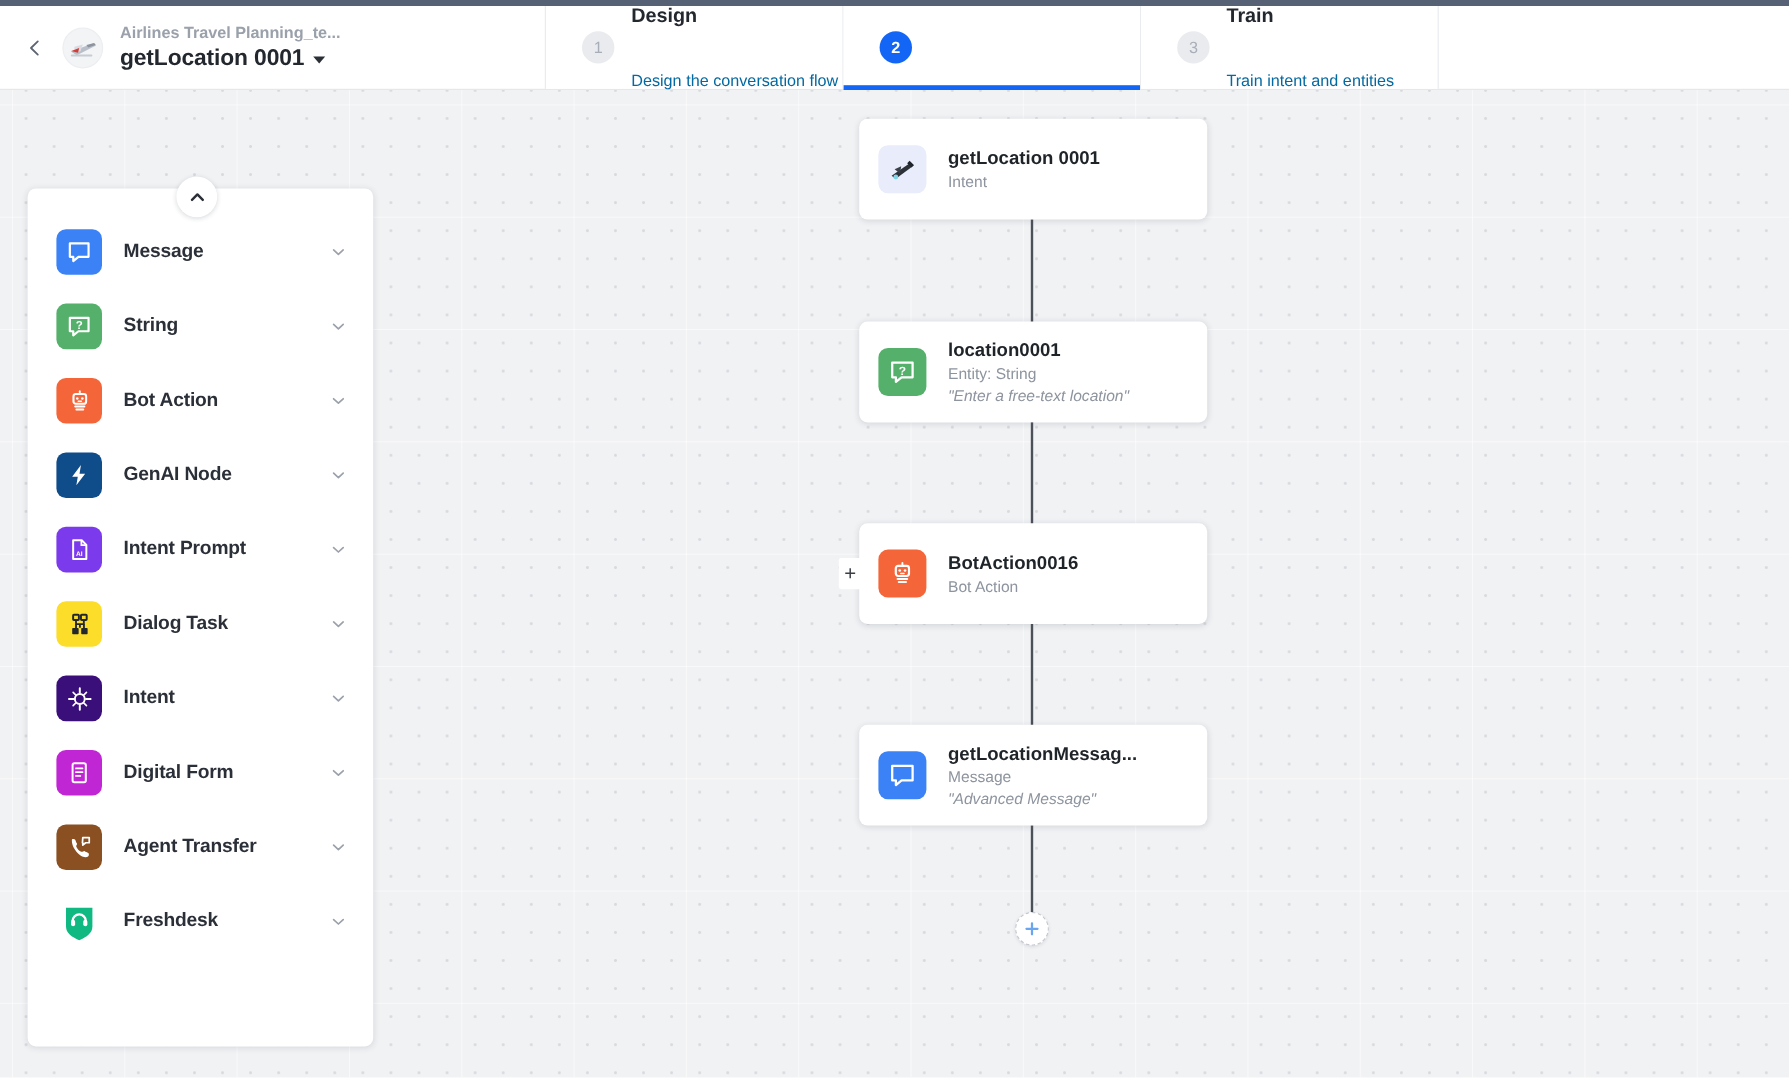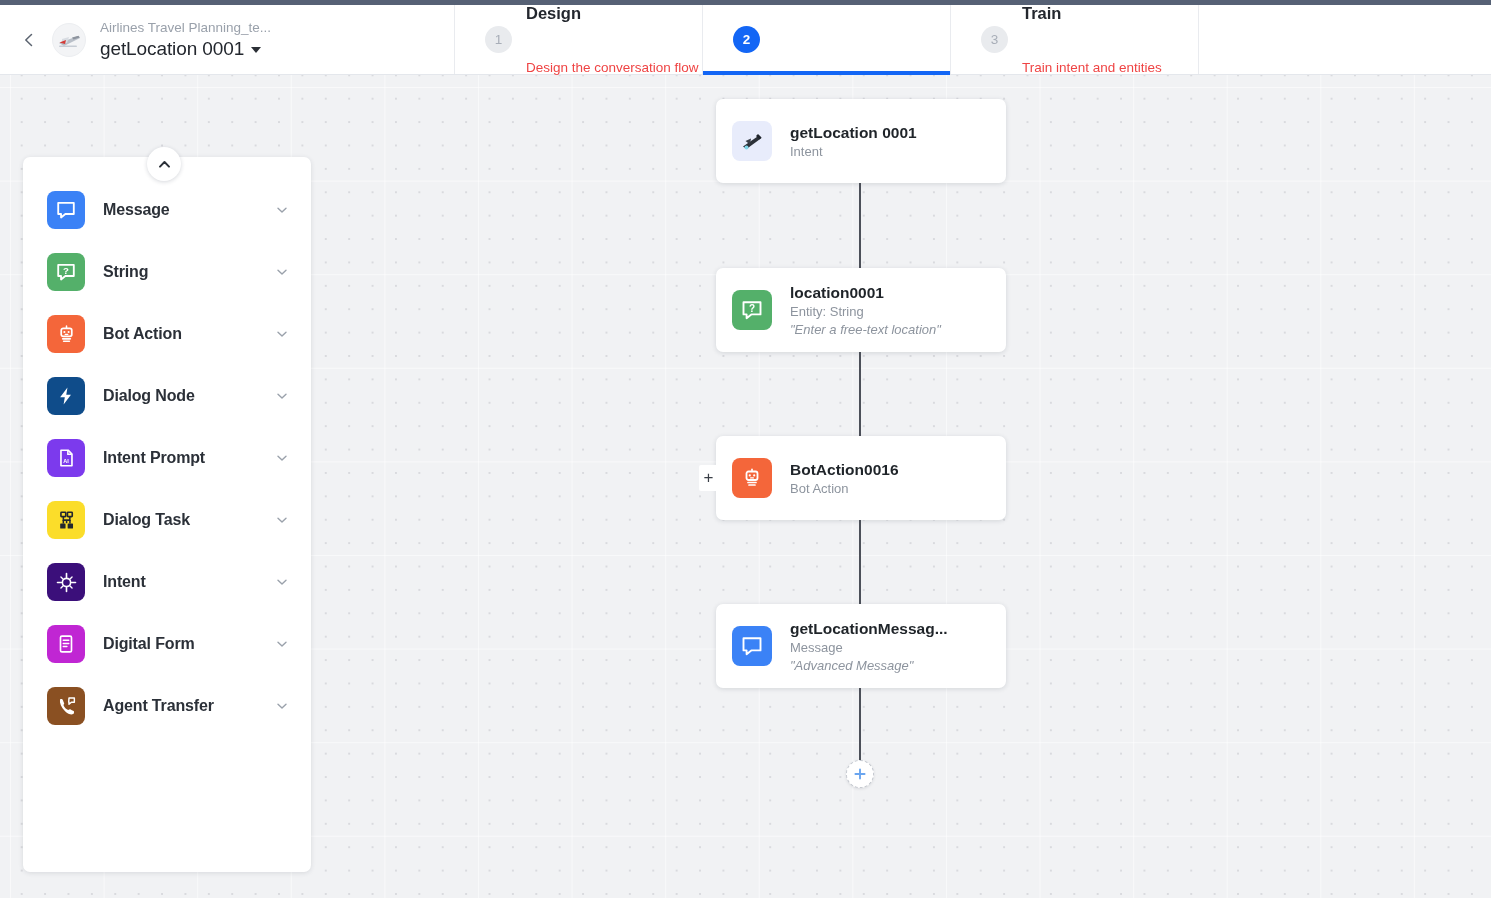--- a/index.html
+++ b/index.html
@@ -33,21 +33,21 @@
     cursor: pointer; color: #5c6470;
   }
   .back-btn svg { display: block; }
   .bot-avatar {
     width: 34px; height: 34px; border-radius: 50%;
     margin-left: 8px; margin-right: 14px;
     background: #f3f4f6; border: 1px solid #eceef1;
     display: flex; align-items: center; justify-content: center;
     overflow: hidden; flex: none;
   }
-  .hdr-titles { display: flex; flex-direction: column; justify-content: center; }
+  .hdr-titles { display: flex; flex-direction: column; justify-content: center; font-weight: bold; }
   .hdr-sub {
     font-size: 13.5px; color: #9aa1ab; line-height: 17px;
     max-width: 210px; white-space: nowrap; overflow: hidden;
   }
   .hdr-title-row { display: flex; align-items: center; gap: 7px; margin-top: 1px; }
   .hdr-title { font-size: 19px; color: #23272e; line-height: 24px; letter-spacing: -0.1px; }
   .caret-down {
     width: 0; height: 0; border-left: 5px solid transparent;
     border-right: 5px solid transparent; border-top: 6px solid #2b2f36;
     cursor: pointer; margin-top: 3px;
@@ -63,21 +63,21 @@
   .step:last-child { border-right: 1px solid #e9ebef; }
   .step-badge {
     width: 27px; height: 27px; border-radius: 50%;
     background: #e9ebee; color: #a8aeb8;
     font-size: 13.5px; display: flex; align-items: center; justify-content: center;
     flex: none;
   }
   .step.active .step-badge { background: #1366f5; color: #ffffff; font-weight: bold; }
   .step-txt { display: flex; flex-direction: column; gap: 2px; }
   .step-name { font-size: 16.5px; color: #23272e; font-weight: bold; line-height: 20px; }
-  .step-desc { font-size: 13.5px; color: #ef4444; line-height: 17px; margin-top: 34px; }
+  .step-desc { font-size: 13.5px; color: #0369a1; line-height: 17px; margin-top: 34px; }
   .step.active::after {
     content: ""; position: absolute; left: 0; right: 0; bottom: -1px; height: 4px;
     background: #1366f5;
   }
 
   
   .canvas {
     position: absolute; left: 0; top: 75px; width: 1491px; height: 823px;
     background-color: #f1f2f4;
     background-image:
@@ -352,21 +352,21 @@
               </svg>
           </div>
         </div>
 
         <div class="pal-item">
           <div class="pal-icon" style="background:#0f4c8a;">
             <svg width="22" height="22" viewBox="0 0 24 24">
               <path d="M13.6 2.8 L5.6 13.4h5.1l-1.3 7.8 8-10.6h-5.1z" fill="#ffffff"></path>
             </svg>
           </div>
-          <div class="pal-label">Dialog Node</div>
+          <div class="pal-label">GenAI Node</div>
           <div class="chev">
             <svg width="14" height="14" viewBox="0 0 14 14">
                 <path d="M3 5.3 L7 9 L11 5.3" fill="none" stroke="#9aa1ab" stroke-width="1.4" stroke-linecap="round" stroke-linejoin="round"></path>
               </svg>
           </div>
         </div>
 
         <div class="pal-item">
           <div class="pal-icon" style="background:#7c3aed;">
             <svg width="22" height="22" viewBox="0 0 24 24">
@@ -441,20 +441,36 @@
             </svg>
           </div>
           <div class="pal-label">Agent Transfer</div>
           <div class="chev">
             <svg width="14" height="14" viewBox="0 0 14 14">
                 <path d="M3 5.3 L7 9 L11 5.3" fill="none" stroke="#9aa1ab" stroke-width="1.4" stroke-linecap="round" stroke-linejoin="round"></path>
               </svg>
           </div>
         </div>
 
+        <div class="pal-item">
+          <div class="pal-icon small">
+            <svg width="30" height="34" viewBox="0 0 30 34">
+              <path d="M4 5.5h22v15.5c0 5.5-4.6 8.6-11 11.5C8.6 29.6 4 26.5 4 21z" fill="#10b981"></path>
+              <path d="M9.5 16.5a5.5 5.5 0 0 1 11 0" fill="none" stroke="#ffffff" stroke-width="1.9" stroke-linecap="round"></path>
+              <rect x="8.2" y="15.5" width="3.4" height="5.4" rx="1.7" fill="#ffffff"></rect>
+              <rect x="18.4" y="15.5" width="3.4" height="5.4" rx="1.7" fill="#ffffff"></rect>
+            </svg>
+          </div>
+          <div class="pal-label">Freshdesk</div>
+          <div class="chev">
+            <svg width="14" height="14" viewBox="0 0 14 14">
+                <path d="M3 5.3 L7 9 L11 5.3" fill="none" stroke="#9aa1ab" stroke-width="1.4" stroke-linecap="round" stroke-linejoin="round"></path>
+              </svg>
+          </div>
+        </div>
 
         <div class="pal-item">
           
           
           
         </div>
 
       </div>
     </div>
 

